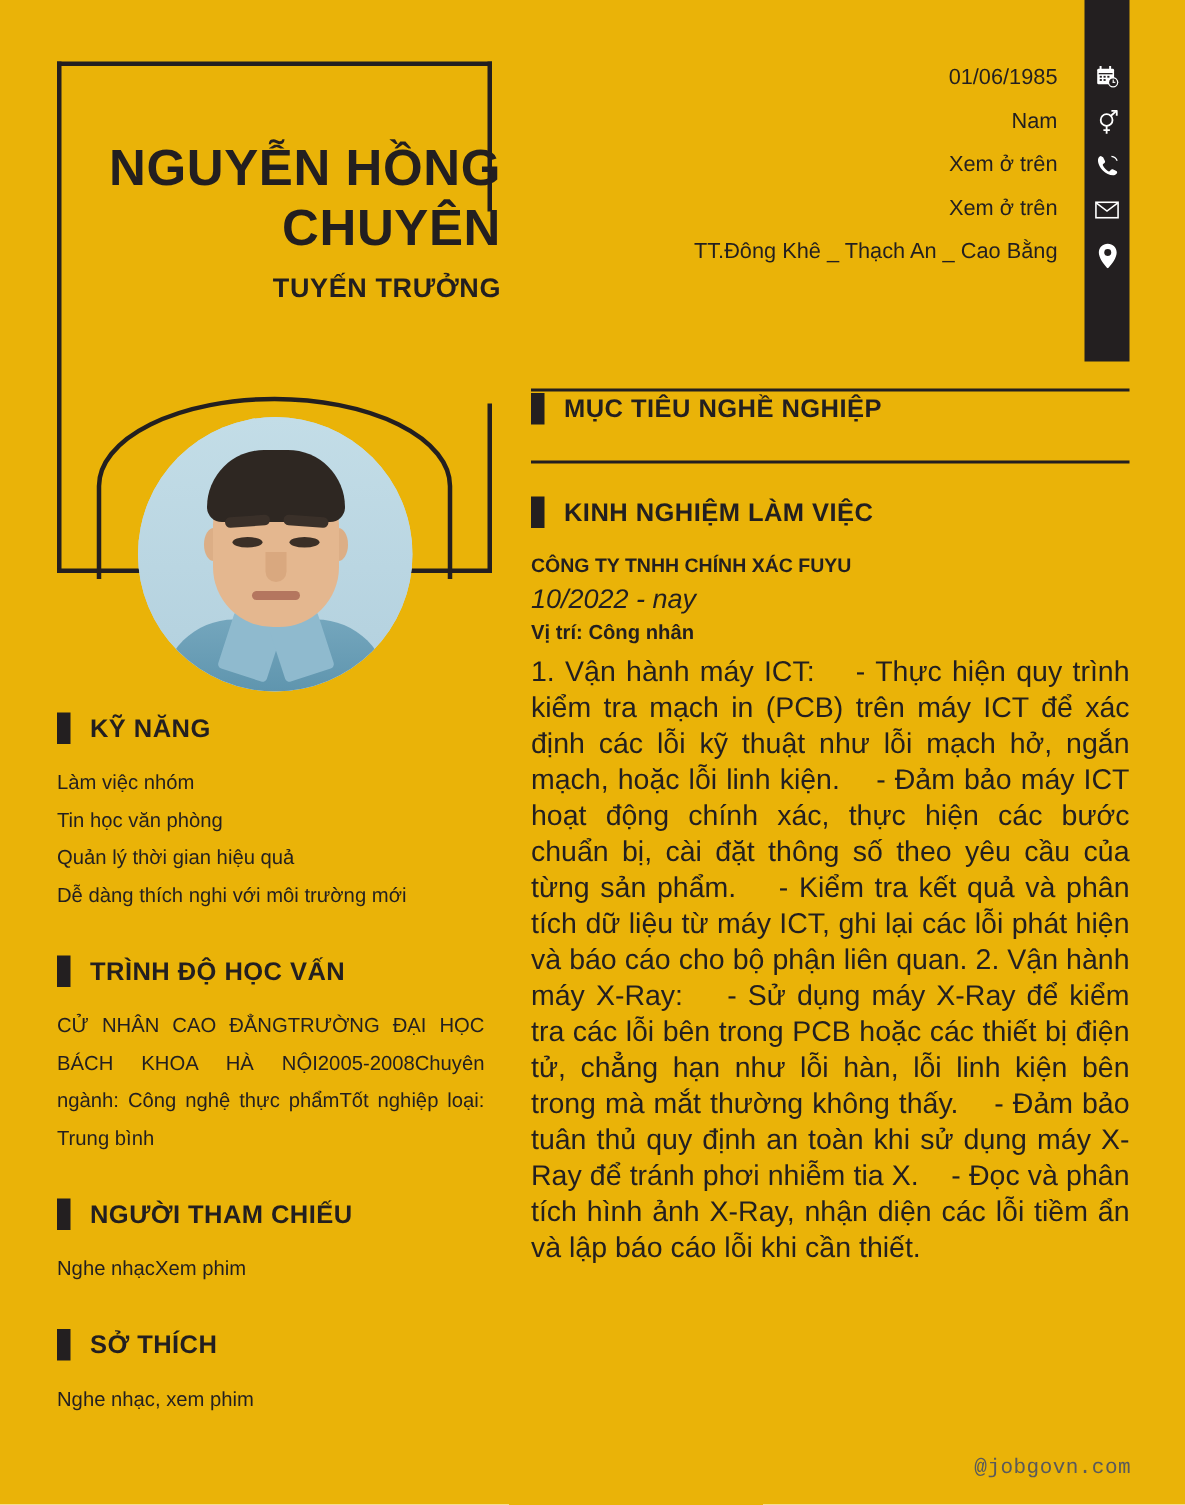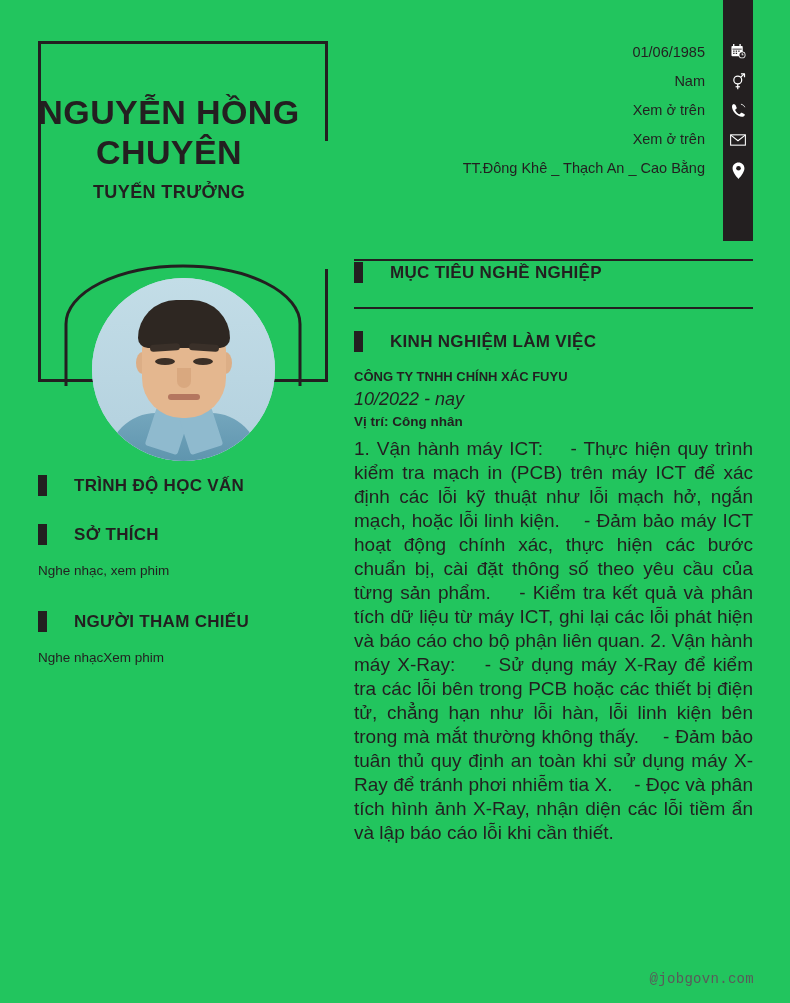--- a/index.html
+++ b/index.html
@@ -8,21 +8,21 @@
     background: #ffffff;
   }
   body {
     font-family: "Liberation Sans", sans-serif;
     color: #231f20;
   }
   .page {
     position: relative;
     width: 790px;
     height: 1003px;
-    background: #22c55e;
+    background: #eab308;
     overflow: hidden;
   }
 
   
   .icon-bar {
     position: absolute;
     left: 723px;
     top: 0;
     width: 30px;
     height: 241px;
@@ -85,24 +85,24 @@
     position: absolute;
     left: 64px;
     top: 264px;
     width: 238px;
     height: 122px;
   }
 
   
   .name-wrap {
     position: absolute;
-    left: 24px;
+    left: 44px;
     top: 92px;
     width: 290px;
-    text-align: center;
+    text-align: right;
   }
   .name {
     font-size: 34px;
     font-weight: 700;
     line-height: 40px;
     letter-spacing: 0.4px;
     color: #231f20;
     text-transform: uppercase;
   }
   .job-title {
@@ -154,21 +154,21 @@
             border-radius:50%; }
   .pf-nose { left:85px; top:90px; width:14px; height:20px; background:#d9a87f;
             border-radius:0 0 8px 8px; }
   .pf-mouth { left:76px; top:116px; width:32px; height:6px; background:#b4765f;
             border-radius:5px; }
 
   
   .sec-head {
     display: flex;
     align-items: center;
-    gap: 27px;
+    gap: 13px;
   }
   .sec-mark {
     width: 9px;
     height: 21px;
     background: #231f20;
     flex: 0 0 auto;
   }
   .sec-title {
     font-size: 17px;
     font-weight: 700;
@@ -360,45 +360,60 @@
     <span class="pf pf-brow-l"></span>
     <span class="pf pf-brow-r"></span>
     <span class="pf pf-eye-l"></span>
     <span class="pf pf-eye-r"></span>
     <span class="pf pf-nose"></span>
     <span class="pf pf-mouth"></span>
   </div>
 
   <div class="col-left">
 
-
     <div class="sec">
       <div class="sec-head">
         <span class="sec-mark"></span>
+        <span class="sec-title">KỸ NĂNG</span>
+      </div>
+      <div class="body">
+        <div class="skill-item">Làm việc nhóm</div>
+        <div class="skill-item">Tin học văn phòng</div>
+        <div class="skill-item">Quản lý thời gian hiệu quả</div>
+        <div class="skill-item">Dễ dàng thích nghi với môi trường mới</div>
+      </div>
+    </div>
+
+    <div class="sec">
+      <div class="sec-head">
+        <span class="sec-mark"></span>
         <span class="sec-title">TRÌNH ĐỘ HỌC VẤN</span>
+      </div>
+      <div class="body">
+        <div class="edu-text">CỬ NHÂN CAO ĐẲNGTRƯỜNG ĐẠI HỌC BÁCH KHOA HÀ NỘI2005-2008Chuyên ngành: Công nghệ thực phẩmTốt nghiệp loại: Trung bình</div>
+      </div>
+    </div>
+
+    <div class="sec">
+      <div class="sec-head">
+        <span class="sec-mark"></span>
+        <span class="sec-title">NGƯỜI THAM CHIẾU</span>
+      </div>
+      <div class="body">
+        <div class="plain-text">Nghe nhạcXem phim</div>
       </div>
     </div>
 
     <div class="sec">
       <div class="sec-head">
         <span class="sec-mark"></span>
         <span class="sec-title">SỞ THÍCH</span>
       </div>
       <div class="body">
         <div class="plain-text">Nghe nhạc, xem phim</div>
-      </div>
-    </div>
-
-    <div class="sec">
-      <div class="sec-head">
-        <span class="sec-mark"></span>
-        <span class="sec-title">NGƯỜI THAM CHIẾU</span>
-      </div>
-      <div class="body">
-        <div class="plain-text">Nghe nhạcXem phim</div>
       </div>
     </div>
 
   </div>
 
   <div class="rule-top"></div>
 
   <div class="col-right">
 
     <div>

